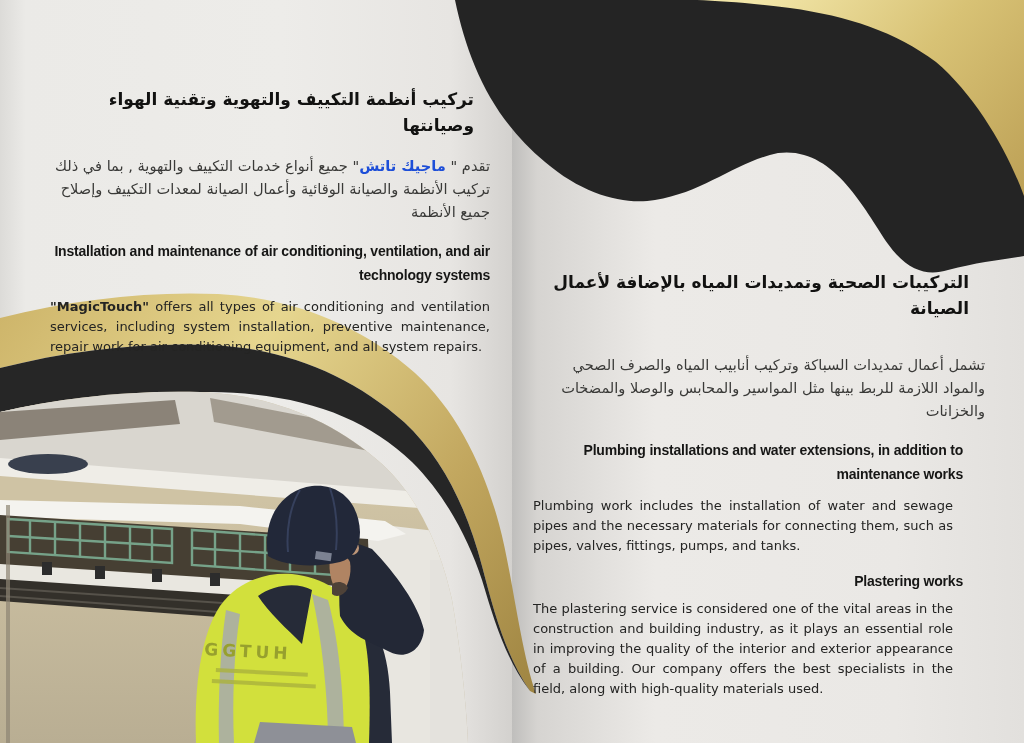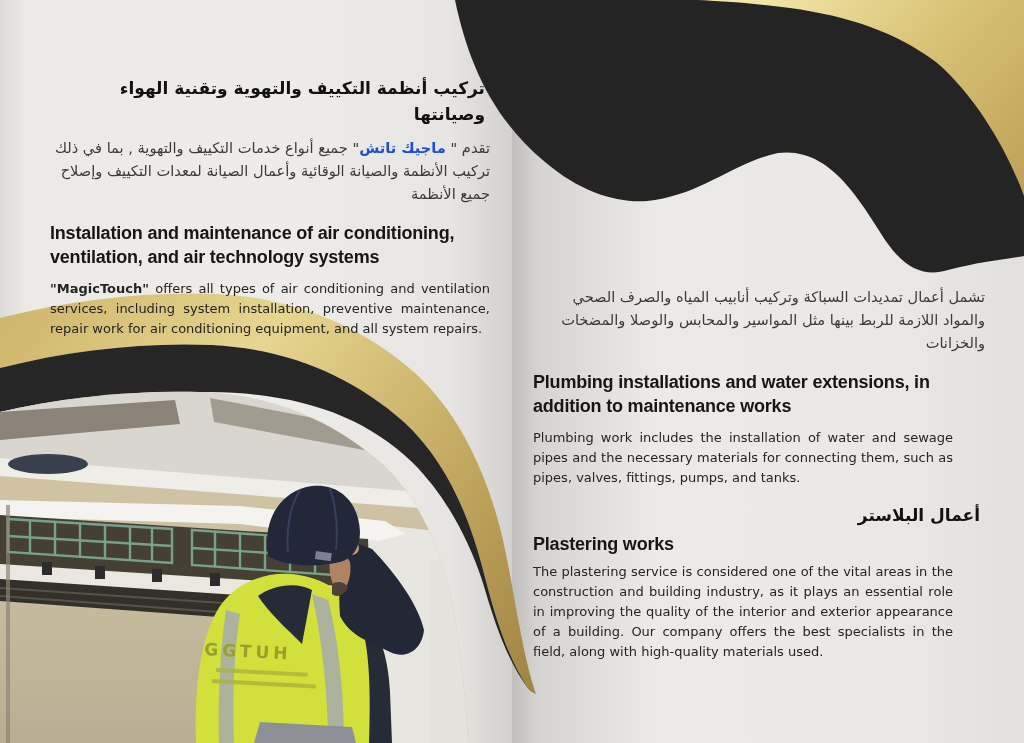--- a/index.html
+++ b/index.html
@@ -18,30 +18,30 @@
   }
   .decor{position:absolute;left:0;top:0;z-index:2;}
   .textlayer{position:absolute;left:0;top:0;width:1024px;height:743px;z-index:3;}
 
   .col{position:absolute;}
   .col-left{left:50px;top:70px;width:440px;}
   .col-right{left:533px;top:253px;width:452px;}
 
   .h-ar{
     direction:rtl;text-align:right;
-    font-weight:bold;font-size:17px;line-height:26px;color:#121211;margin:5px;
+    font-weight:bold;font-size:17px;line-height:26px;color:#121211;margin:16px;
   }
   .h-ar.inset{padding-left:30px;}
   .b-ar{
     direction:rtl;text-align:right;
     font-size:14.6px;line-height:23px;color:#3a3a38;margin:9px 0 0 0;font-weight:normal;
   }
   .h-en{
-    font-weight:bold;font-size:18px;line-height:23.5px;color:#161615;
-    margin:17px 0 0 0;letter-spacing:-0.2px;font-family:"Liberation Sans",sans-serif;
+    font-weight:bold;font-size:14px;line-height:23.5px;color:#161615;
+    margin:17px 0 0 0;letter-spacing:-0.2px;font-family:"Liberation Sans",sans-serif;text-align:right;
   }
   .b-en{
     font-size:13px;line-height:20px;color:#242423;margin:10px 0 0 0;
     text-align:justify;font-family:"DejaVu Sans",sans-serif;
   }
   .b-en .lead{font-weight:bold;}
   .b-ar .lead{font-weight:bold;color:#1d4ed8;}
   .col-right .b-en{width:420px;}
   .col-right .h-en{width:430px;}
   .mt-sec{margin-top:14px;}
@@ -190,26 +190,26 @@
     <div class="col col-left">
       <p class="h-ar inset">تركيب أنظمة التكييف والتهوية وتقنية الهواء وصيانتها</p>
       <p class="b-ar"><span>تقدم " </span><span class="lead">ماجيك تاتش</span><span>" جميع أنواع خدمات التكييف والتهوية , بما في ذلك تركيب الأنظمة والصيانة الوقائية وأعمال الصيانة لمعدات التكييف وإصلاح جميع الأنظمة</span></p>
       <h2 class="h-en">Installation and maintenance of air conditioning, ventilation, and air technology systems</h2>
       <p class="b-en"><span class="lead">"MagicTouch"</span><span> offers all types of air conditioning and ventilation services, including system installation, preventive maintenance, repair work for air conditioning equipment, and all system repairs.</span></p>
     </div>
 
     <div class="col col-right">
 
       <div>
+        <p class="h-ar">التركيبات الصحية وتمديدات المياه بالإضافة لأعمال الصيانة</p>
         <p class="b-ar" style="margin-top:32px;">تشمل أعمال تمديدات السباكة  وتركيب أنابيب المياه والصرف الصحي والمواد اللازمة للربط بينها مثل المواسير والمحابس والوصلا والمضخات والخزانات</p>
         <h2 class="h-en" style="margin-top:17px;">Plumbing installations and water extensions, in addition to maintenance works</h2>
         <p class="b-en" style="">Plumbing work includes the installation of water and sewage pipes and the necessary materials for connecting them, such as pipes, valves, fittings, pumps, and tanks.</p>
       </div>
 
       <div class="mt-sec">
-        <p class="h-ar">أعمال البلاستر</p>
         <h2 class="h-en" style="margin-top:0;">Plastering works</h2>
         <p class="b-en" style="margin-top:5px;">The plastering service is considered one of the vital areas in the construction and building industry, as it plays an essential role in improving the quality of the interior and exterior appearance of a building. Our company offers the best specialists in the field, along with high-quality materials used.</p>
       </div>
 
     </div>
   </div>
 </div>
 
 </body></html>

